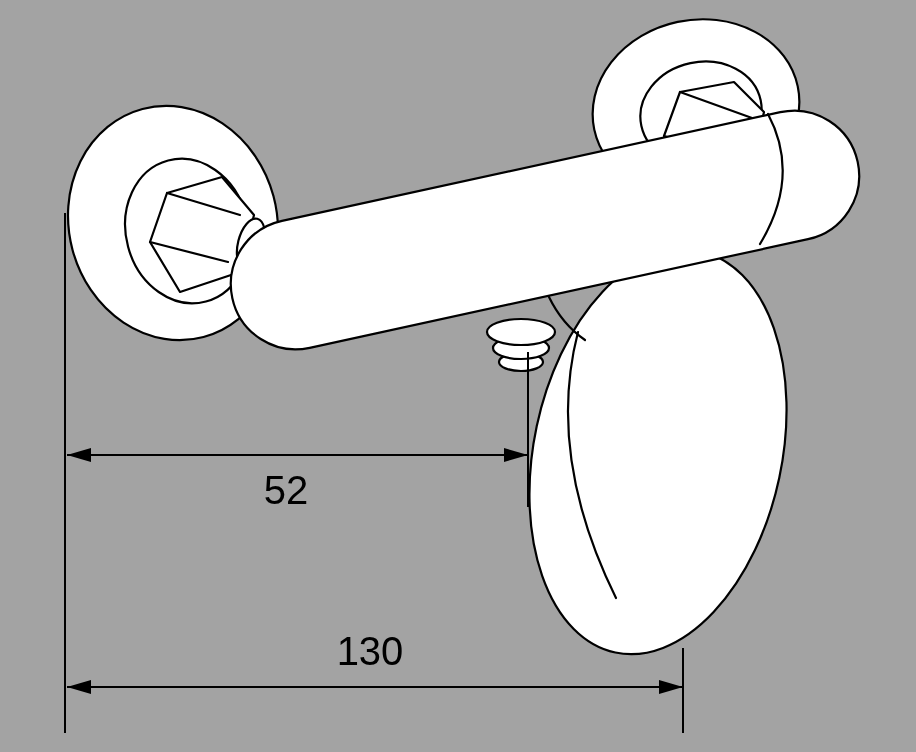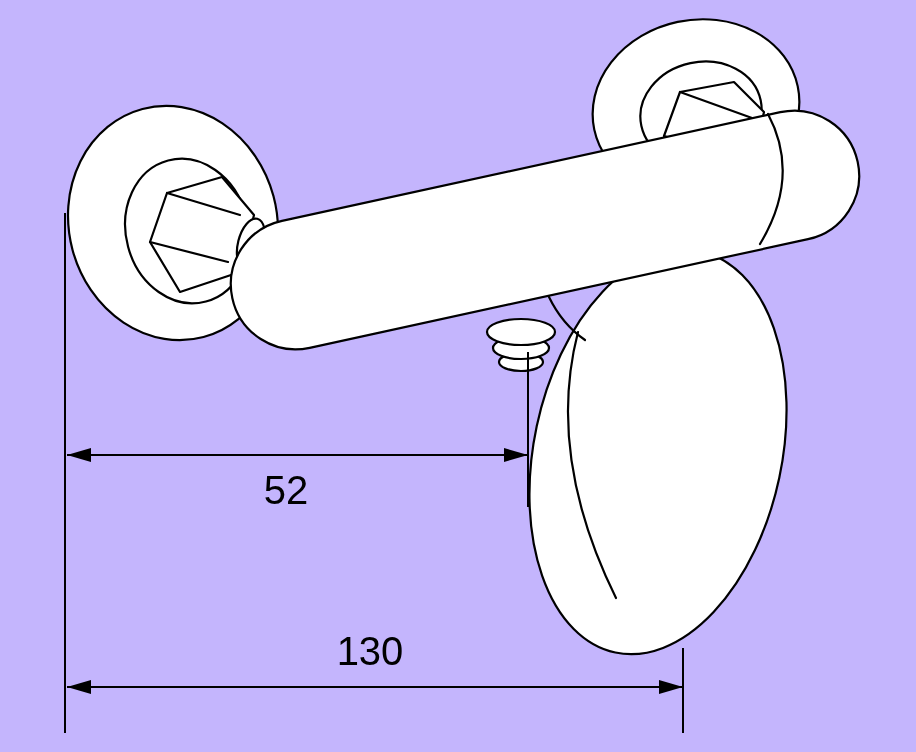--- a/index.html
+++ b/index.html
@@ -4,21 +4,21 @@
 <style>
   html, body {
     margin: 0;
     padding: 0;
     background: #ffffff;
   }
   .stage {
     position: relative;
     width: 916px;
     height: 752px;
-    background: #c4b5fd;
+    background: #a3a3a3;
     overflow: hidden;
   }
   svg { display: block; }
 
   
   .shape {            
     fill: #ffffff;
     stroke: #000000;
     stroke-width: 2.2;
     stroke-linejoin: round;

